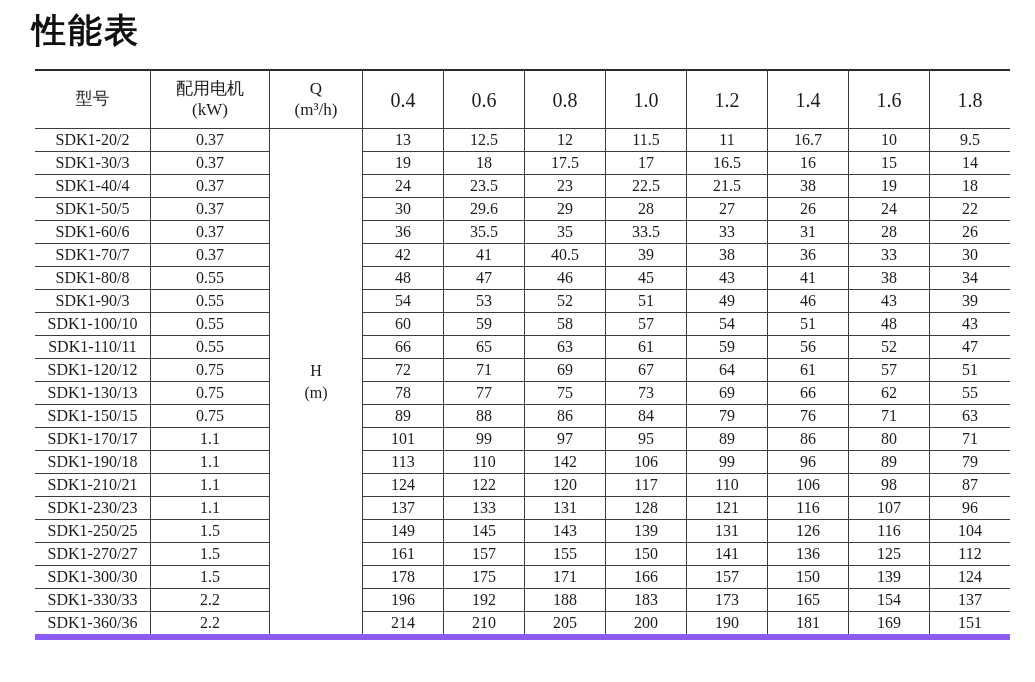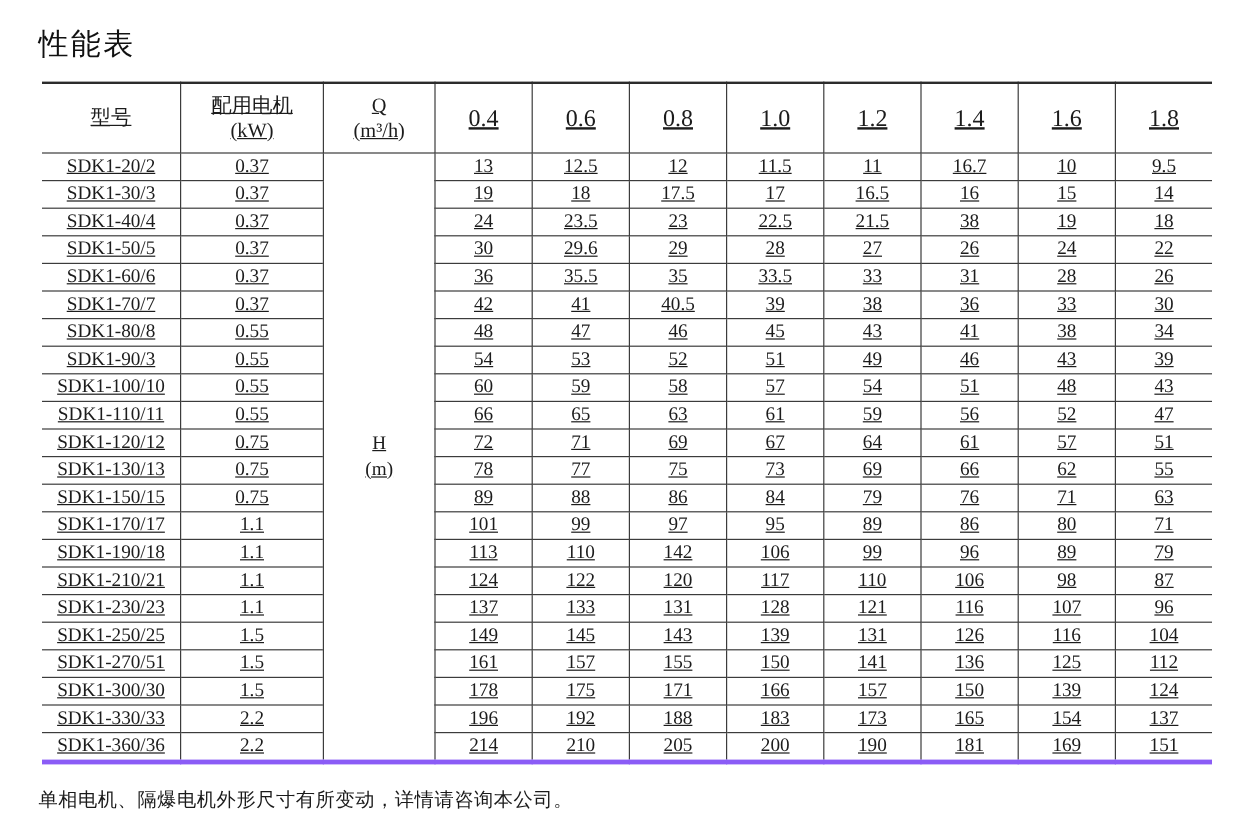--- a/index.html
+++ b/index.html
@@ -8,35 +8,34 @@
     background: #ffffff;
     width: 1035px;
     height: 682px;
     font-family: "Liberation Serif", serif;
     color: #1c1c1c;
     overflow: hidden;
   }
   .page { position: relative; width: 1035px; height: 682px; }
   .title {
     font-family: "Liberation Sans", sans-serif;
-    font-weight: normal;
-    font-size: 25px;
+    font-weight: bold;
+    font-size: 34px;
     letter-spacing: 2px;
     margin: 0;
-    padding: 20px 0 0 32px;
+    padding: 8px 0 0 32px;
     color: #111;
   }
   table.perf-table {
     border-collapse: collapse;
     table-layout: fixed;
     margin: 15px 0 0 35px;
     width: 963px;
     border-top: 2px solid #2b2b2b;
-    border-bottom: 4px solid #8b5cf6;
-    text-decoration: underline;
+    border-bottom: 6px solid #8b5cf6;
   }
   .perf-table th, .perf-table td {
     border: 1px solid #3c3c3c;
     text-align: center;
     vertical-align: middle;
     padding: 0;
     overflow: hidden;
     white-space: nowrap;
   }
   .perf-table tr > *:first-child { border-left: 0; }
@@ -318,21 +317,21 @@
           <td>149</td>
           <td>145</td>
           <td>143</td>
           <td>139</td>
           <td>131</td>
           <td>126</td>
           <td>116</td>
           <td>104</td>
         </tr>
         <tr>
-          <td>SDK1-270/51</td>
+          <td>SDK1-270/27</td>
           <td>1.5</td>
           <td>161</td>
           <td>157</td>
           <td>155</td>
           <td>150</td>
           <td>141</td>
           <td>136</td>
           <td>125</td>
           <td>112</td>
         </tr>
@@ -368,15 +367,14 @@
           <td>205</td>
           <td>200</td>
           <td>190</td>
           <td>181</td>
           <td>169</td>
           <td>151</td>
         </tr>
       </tbody>
   </table>
 
-  <p class="footer-note">单相电机、隔爆电机外形尺寸有所变动，详情请咨询本公司。</p>
 
 </div>
 
 </body></html>

